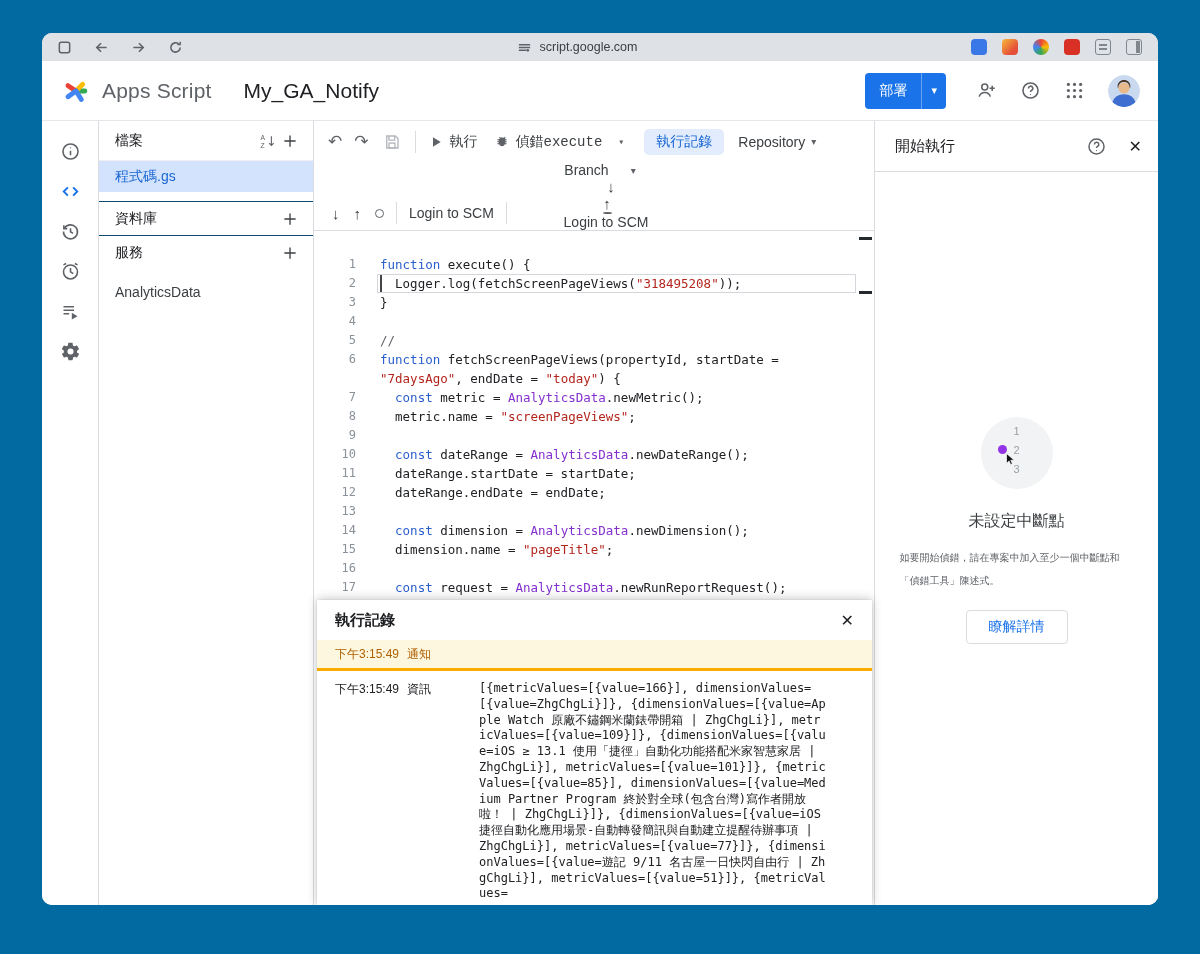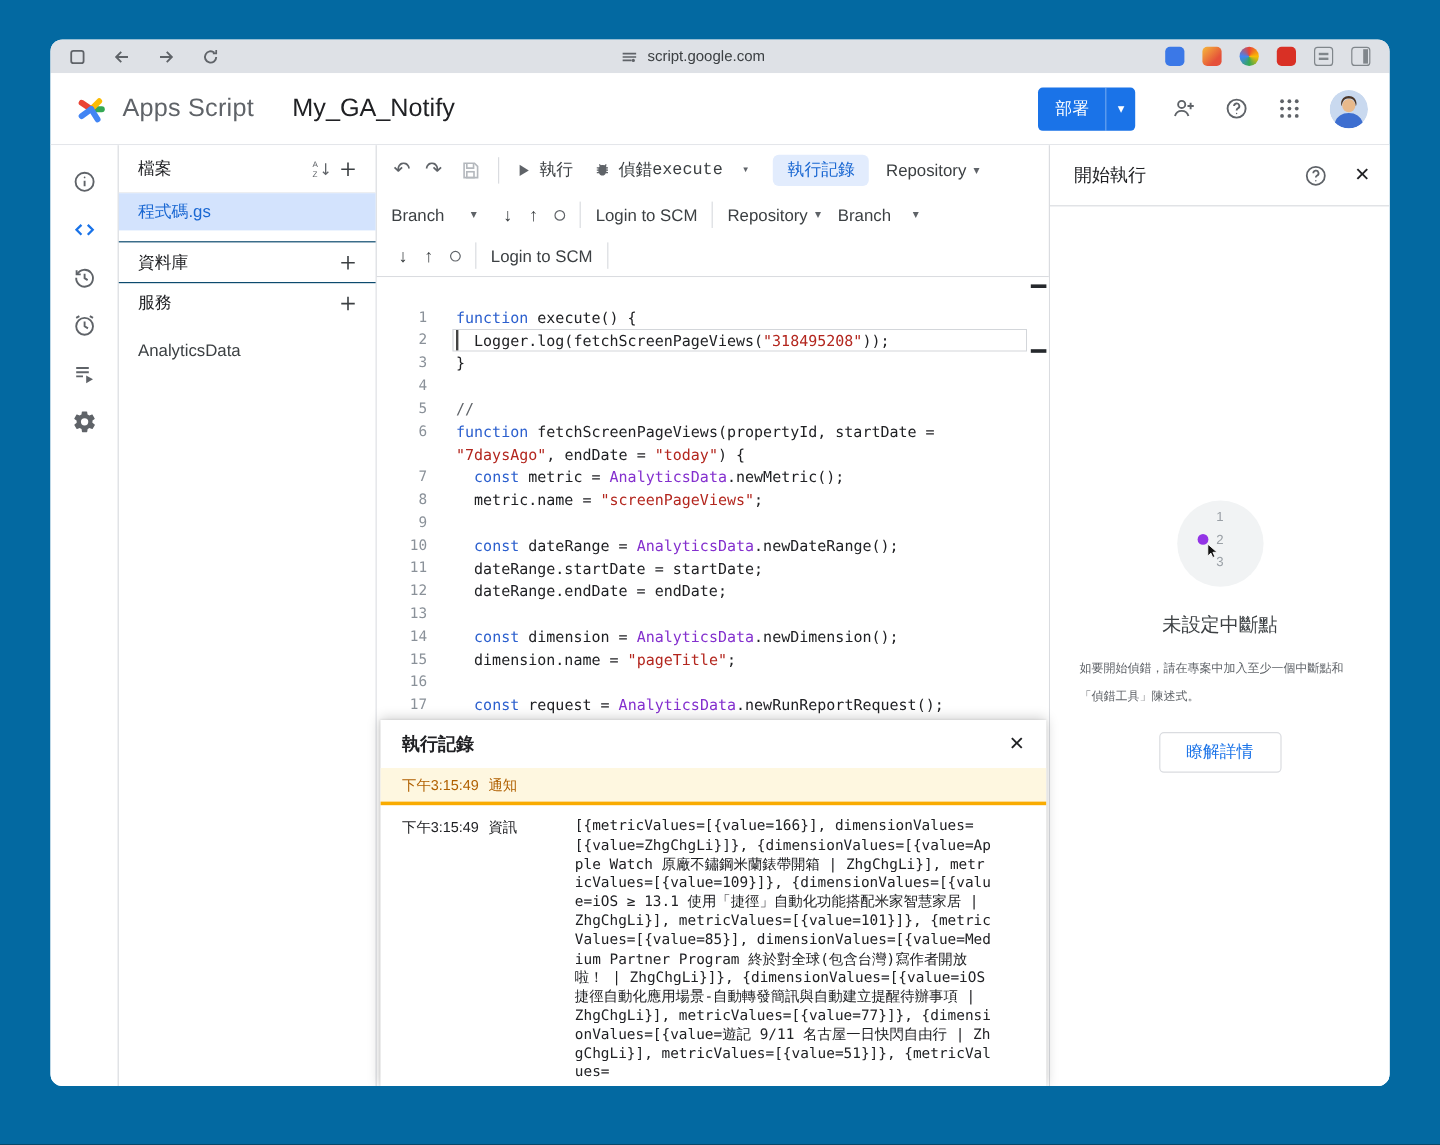--- a/index.html
+++ b/index.html
@@ -60,21 +60,21 @@
   .sb-hicon svg { width:18px; height:18px; }
   .file-row { height:31px; display:flex; align-items:center; padding-left:16px; background:#d3e3fd; color:#1967d2; cursor:pointer; }
   .sb-row { height:34px; display:flex; align-items:center; padding:0 12px 0 16px; border-top:1px solid #0c4a6e; }
   .sb-row .t { flex:1; color:#202124; }
   .sb-item { height:30px; display:flex; align-items:center; padding-left:16px; margin-top:8px; cursor:pointer; }
 
   
   .editor-col { flex:1; min-width:0; display:flex; flex-direction:column; position:relative; }
   .tb { display:flex; align-items:center; font-size:14px; color:#3c4043; }
   .tb1 { height:41px; padding-left:14px; }
-  .tb2 { height:34px; padding-left:12px; }
+  .tb2 { height:34px; padding-left:12px;flex-direction:column; }
   .tb3 { height:34px; padding-left:18px; }
   .ticon { width:22px; height:22px; display:flex; align-items:center; justify-content:center; color:#5f6368; cursor:pointer; }
   .ticon svg { width:18px; height:18px; }
   .glyph { font-size:17px; color:#5f6368; cursor:pointer; }
   .dis { color:#b4b8bd; }
   .vdiv { width:1px; height:22px; background:#dadce0; }
   .grp { display:flex; align-items:center; gap:6px; cursor:pointer; }
   .caret { font-size:10px; color:#5f6368; }
   .pill { background:#e2ecfd; color:#1967d2; border-radius:5px; height:26px; padding:0 12px;
           display:flex; align-items:center; font-size:14px; cursor:pointer; }

